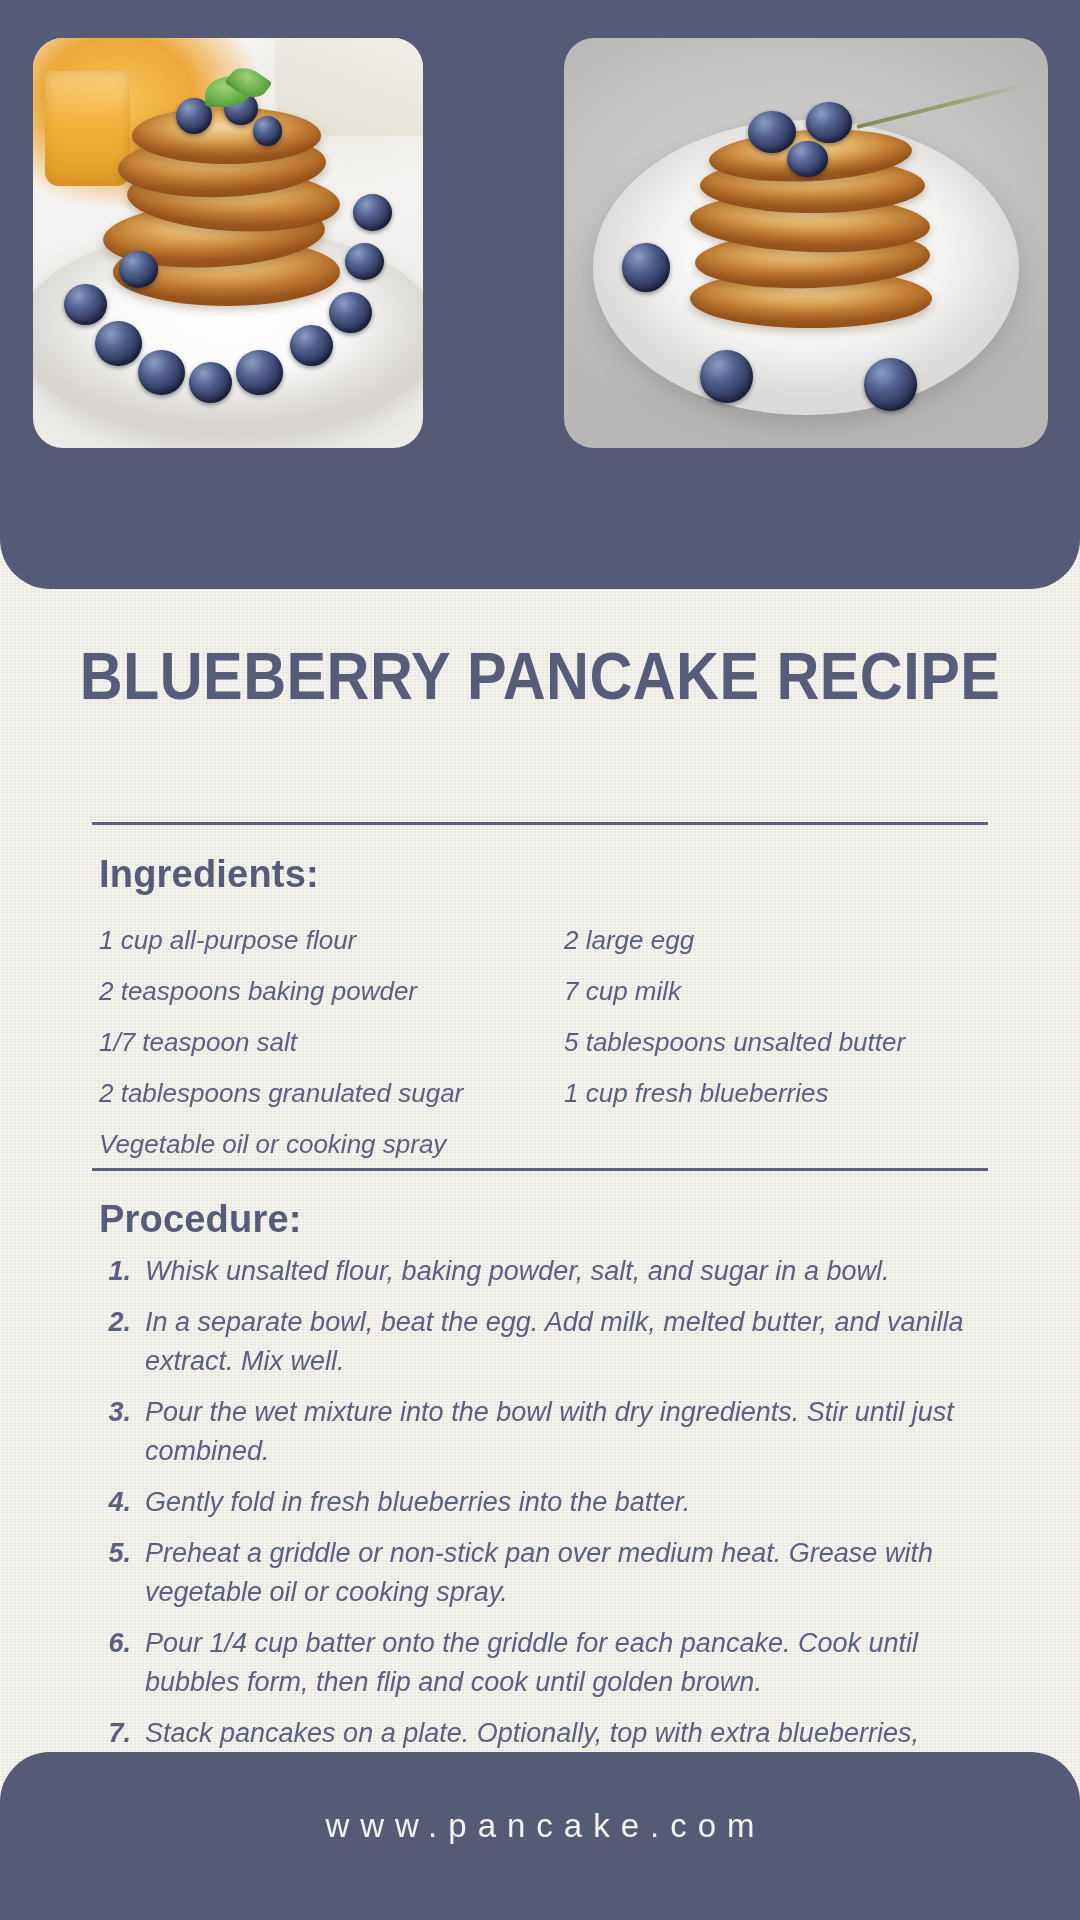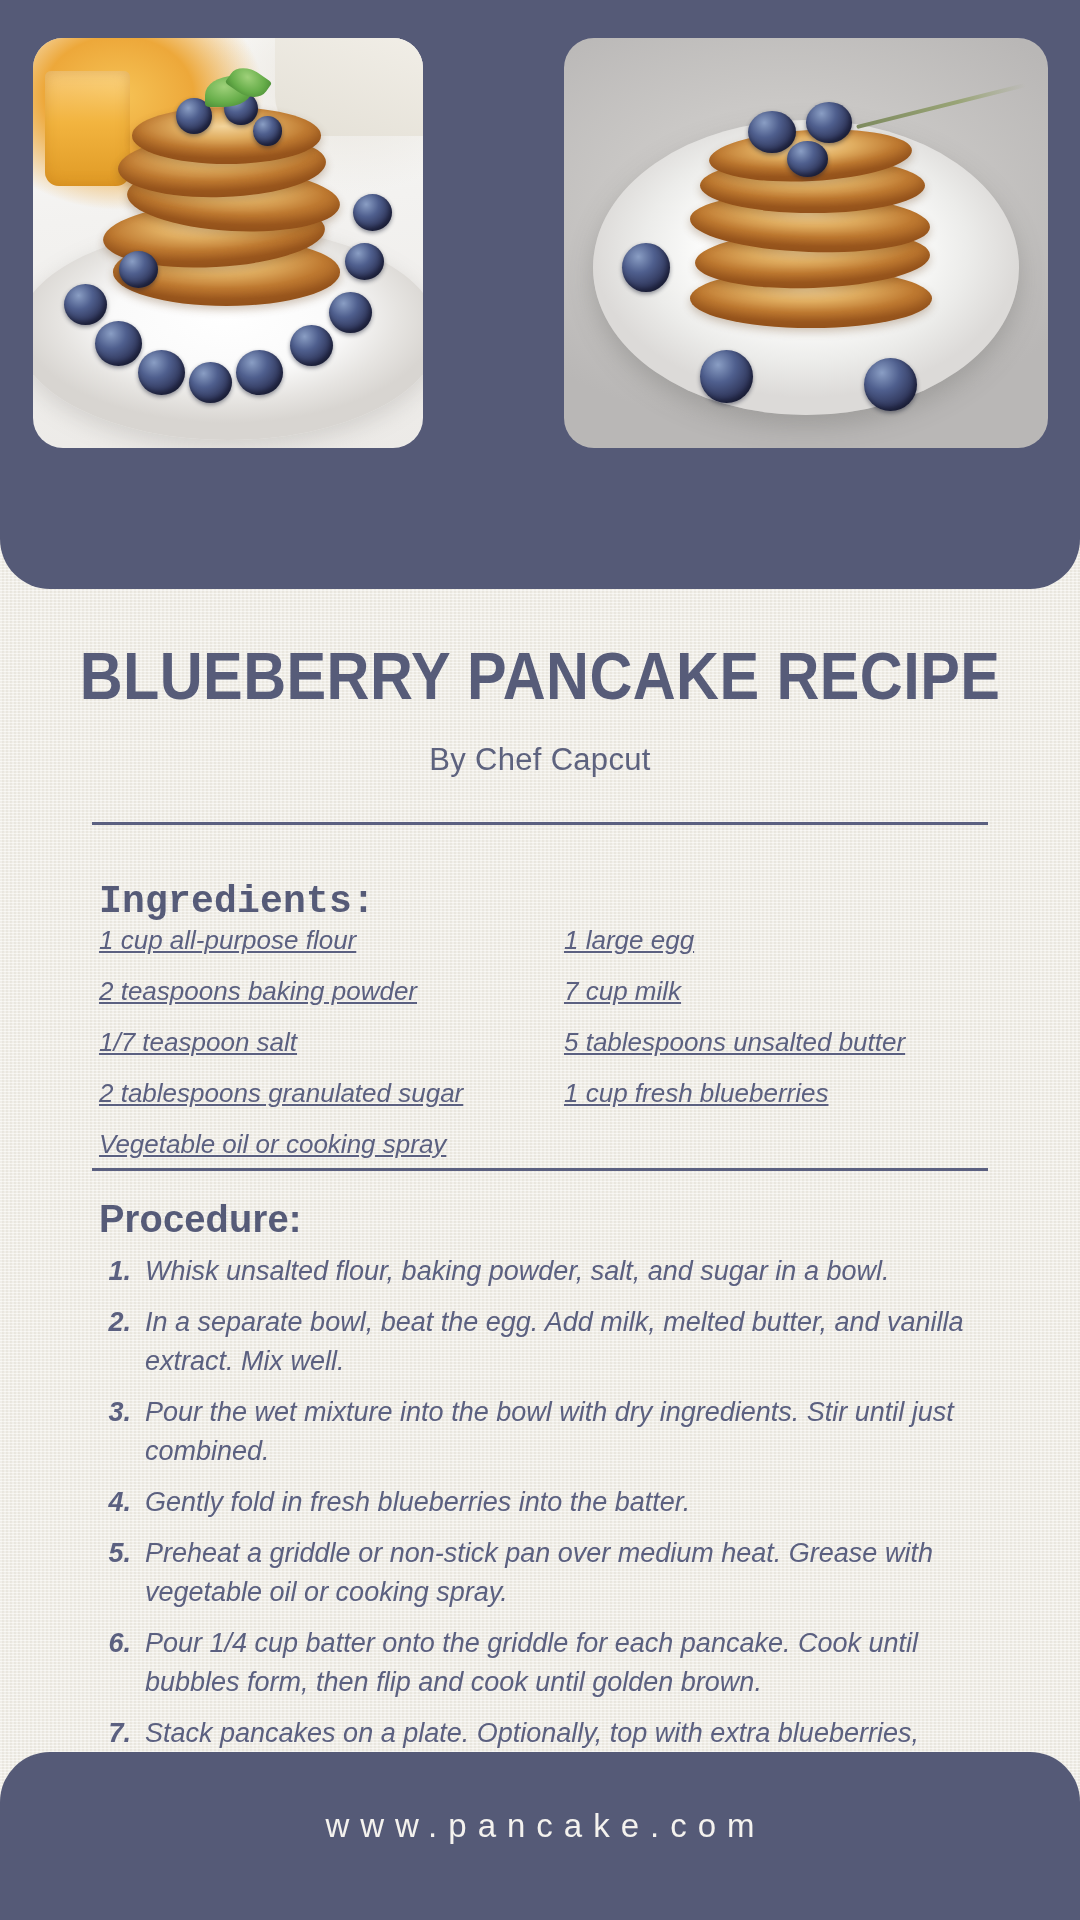--- a/index.html
+++ b/index.html
@@ -147,38 +147,37 @@
   #divider-top    { top:822px;  }
   #divider-mid    { top:1168px; }
 
   
   .section-heading {
     position:absolute; left:99px;
     font-size:38px; font-weight:700;
     color:#565b78;
     letter-spacing:0.2px;
   }
-  #heading-ingredients { top:880px;font-family:Liberation Mono, monospace; }
+  #heading-ingredients { top:853px; }
   #heading-procedure   { top:1198px; }
 
   
   #ingredients-grid {
     position:absolute; left:99px; top:915px;
     width:880px;
     display:grid;
     grid-template-columns:465px 415px;
     row-gap:0px;
   }
   .ing-item {
     font-size:26px;
     font-style:italic;
     color:#5b6080;
     line-height:51px;
     white-space:nowrap;
-    text-decoration:underline;
   }
 
   
   #procedure-list {
     position:absolute; left:99px; top:1252px; width:900px;
   }
   .proc-item {
     display:flex;
     align-items:flex-start;
     margin-bottom:12px;
@@ -274,28 +273,27 @@
         </div>
         <div class="bb" style="left:12%;top:50%;width:10%;height:12%;"></div>
         <div class="bb" style="left:28%;top:76%;width:11%;height:13%;"></div>
         <div class="bb" style="left:62%;top:78%;width:11%;height:13%;"></div>
       </div>
     </div>
 
   </div>
 
   <div id="title">BLUEBERRY PANCAKE RECIPE</div>
-  <div id="byline">By Chef Capcut</div>
 
   <div class="divider" id="divider-top"></div>
   <div class="section-heading" id="heading-ingredients">Ingredients:</div>
 
   <div id="ingredients-grid">
     <div class="ing-item">1 cup all-purpose flour</div>
-    <div class="ing-item">1 large egg</div>
+    <div class="ing-item">2 large egg</div>
     <div class="ing-item">2 teaspoons baking powder</div>
     <div class="ing-item">7 cup milk</div>
     <div class="ing-item">1/7 teaspoon salt</div>
     <div class="ing-item">5 tablespoons unsalted butter</div>
     <div class="ing-item">2 tablespoons granulated sugar</div>
     <div class="ing-item">1 cup fresh blueberries</div>
     <div class="ing-item">Vegetable oil or cooking spray</div>
   </div>
 
   <div class="divider" id="divider-mid"></div>

